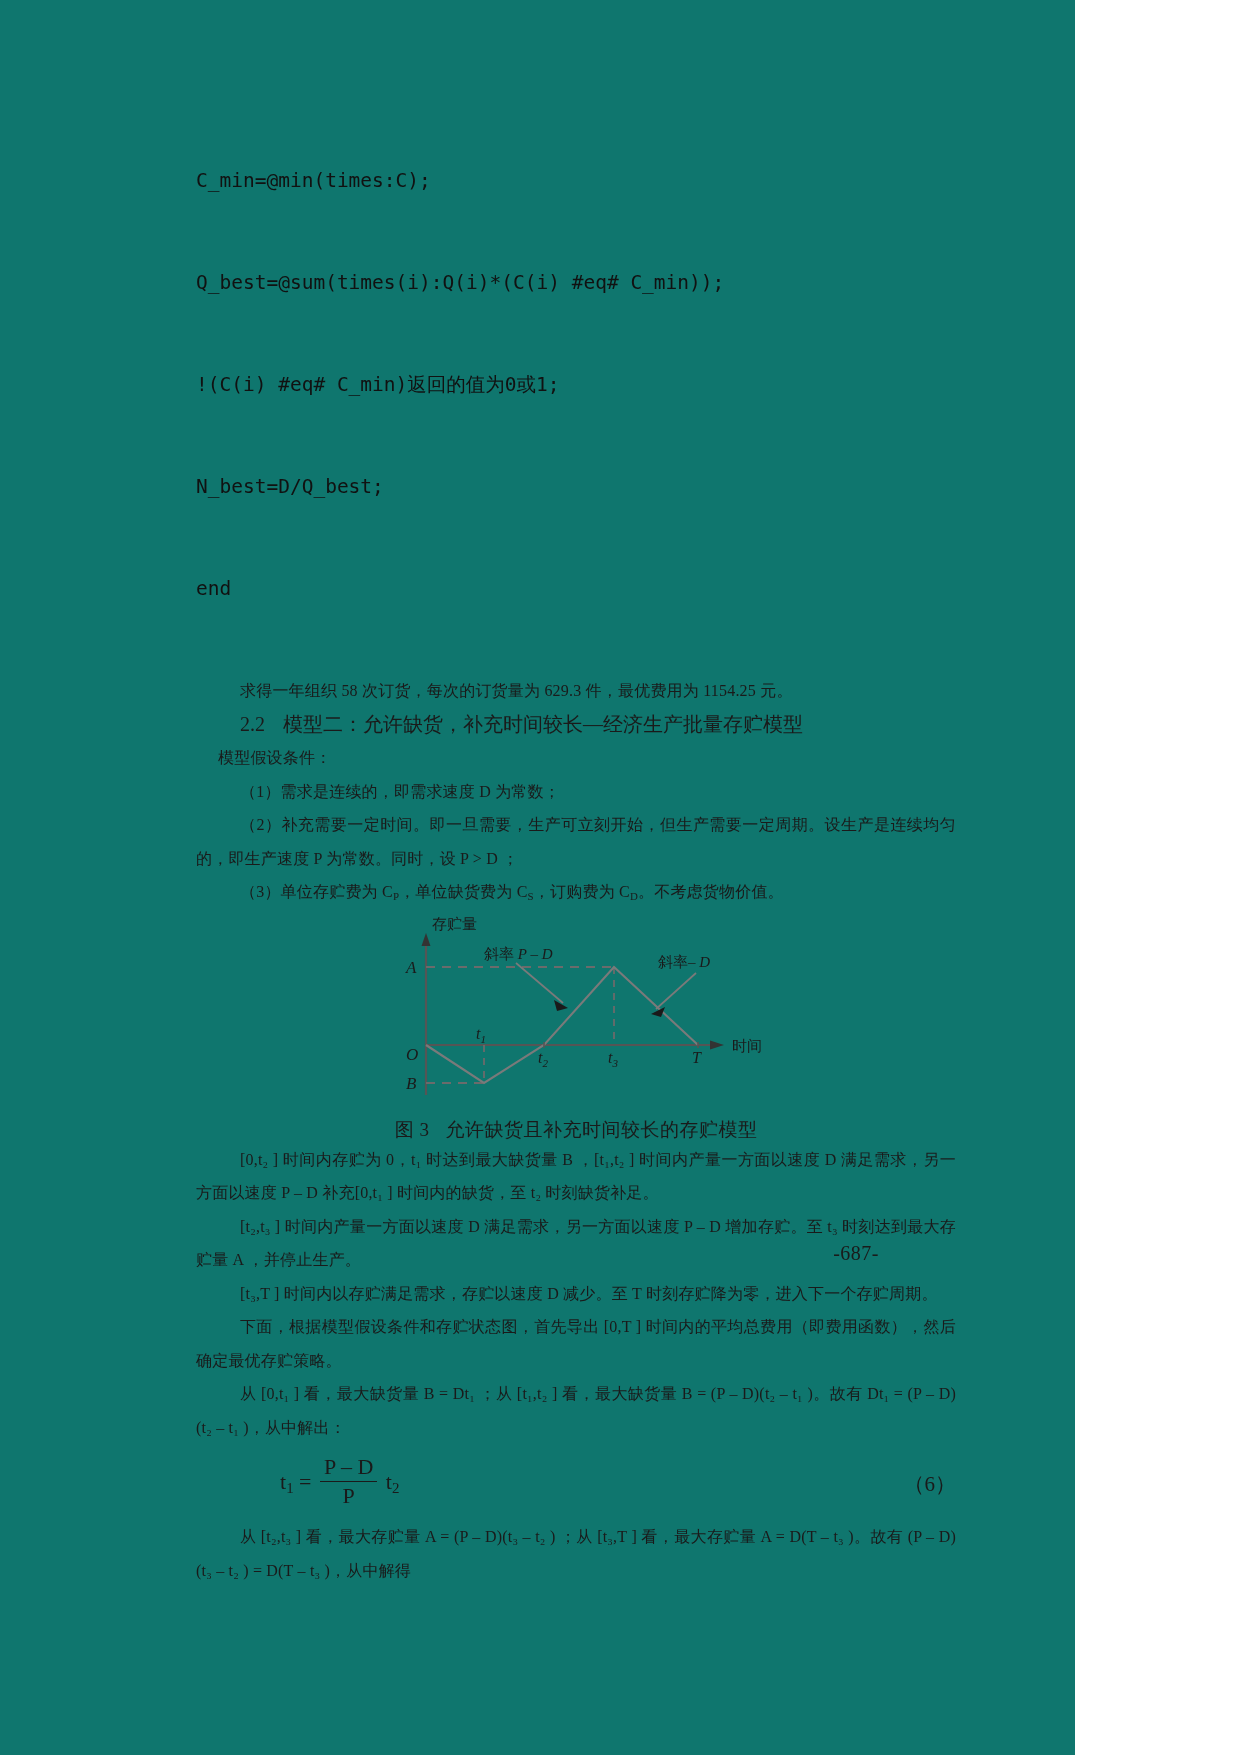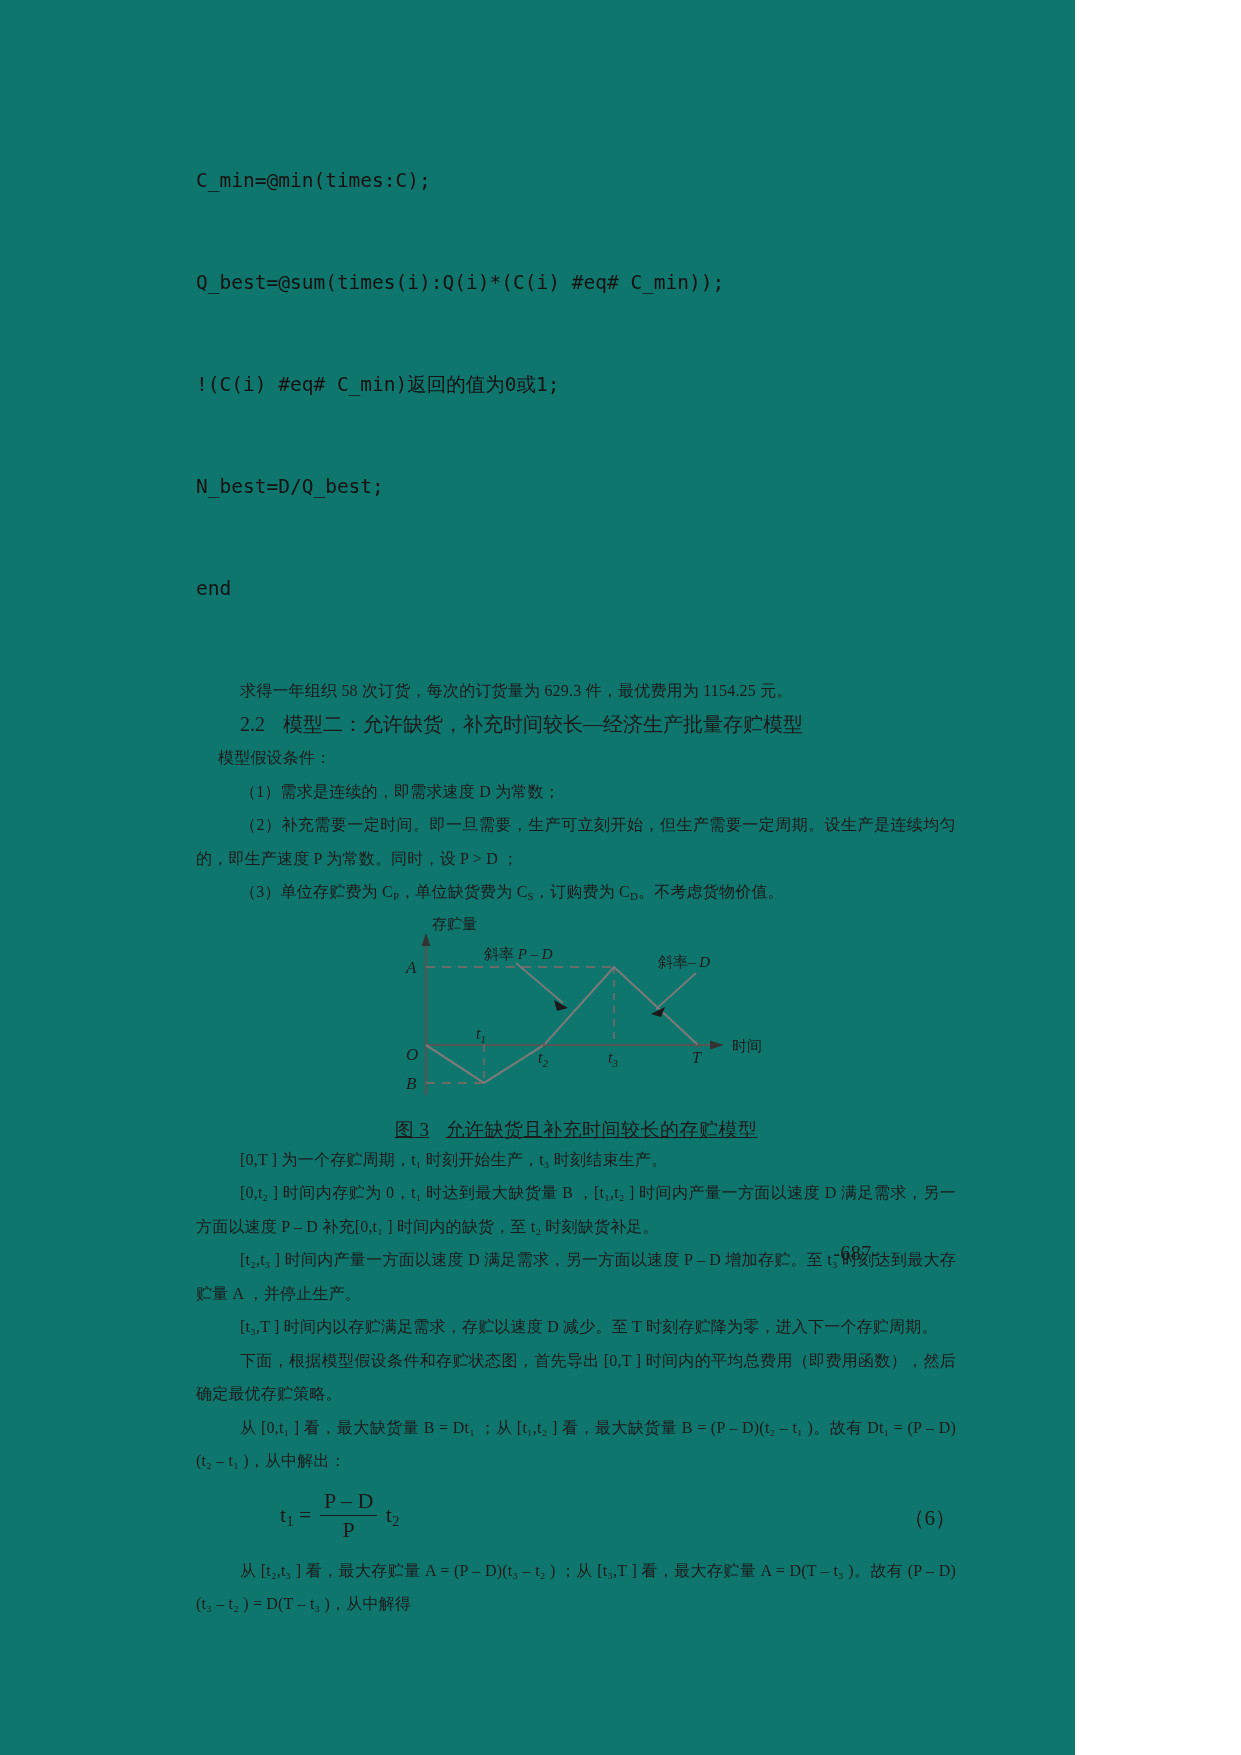--- a/index.html
+++ b/index.html
@@ -73,21 +73,20 @@
     margin-top: 6px;
     width: 100%;
     text-align: center;
   }
   .figure-svg { display: block; margin: 0 auto; }
   .fig-caption {
     font-size: 19px;
     margin-top: 2px;
     text-align: center;
     letter-spacing: 0.5px;
-    text-decoration: underline;
   }
   .fig-caption .fig-num { margin-right: 16px; }
 
   
   .eq-row {
     position: relative;
     margin-top: 10px;
     margin-bottom: 10px;
     min-height: 56px;
   }
@@ -199,21 +198,20 @@
 
         <text x="66" y="14" font-family="Liberation Serif, serif" font-size="15" fill="#1a1a1a">存贮量</text>
         <text x="366" y="136" font-family="Liberation Serif, serif" font-size="15" fill="#1a1a1a">时间</text>
 
         <text x="118" y="44" font-family="Liberation Serif, serif" font-size="15" fill="#1a1a1a">斜率 <tspan font-style="italic">P – D</tspan></text>
         <text x="292" y="52" font-family="Liberation Serif, serif" font-size="15" fill="#1a1a1a">斜率<tspan font-style="italic">– D</tspan></text>
       </svg>
       <div class="fig-caption"><span class="fig-num">图 3</span><span>允许缺货且补充时间较长的存贮模型</span></div>
     </div>
 
-    <p class="body-text indent2 gap-sm">[0,T ] 为一个存贮周期，t₁ 时刻开始生产，t₃ 时刻结束生产。</p>
     <p class="body-text indent2">[0,t₂ ] 时间内存贮为 0，t₁ 时达到最大缺货量 B ，[t₁,t₂ ] 时间内产量一方面以速度 D 满足需求，另一方面以速度 P – D 补充[0,t₁ ] 时间内的缺货，至 t₂ 时刻缺货补足。</p>
     <p class="body-text indent2">[t₂,t₃ ] 时间内产量一方面以速度 D 满足需求，另一方面以速度 P – D 增加存贮。至 t₃ 时刻达到最大存贮量 A ，并停止生产。</p>
     <p class="body-text indent2">[t₃,T ] 时间内以存贮满足需求，存贮以速度 D 减少。至 T 时刻存贮降为零，进入下一个存贮周期。</p>
     <p class="body-text indent2">下面，根据模型假设条件和存贮状态图，首先导出 [0,T ] 时间内的平均总费用（即费用函数），然后确定最优存贮策略。</p>
     <p class="body-text indent2">从 [0,t₁ ] 看，最大缺货量 B = Dt₁ ；从 [t₁,t₂ ] 看，最大缺货量 B = (P – D)(t₂ – t₁ )。故有 Dt₁ = (P – D)(t₂ – t₁ )，从中解出：</p>
 
     <div class="eq-row">
       <div class="eq-body">
         <span class="eq-var"><span>t</span><sub>1</sub></span>
         <span class="eq-var">=</span>

